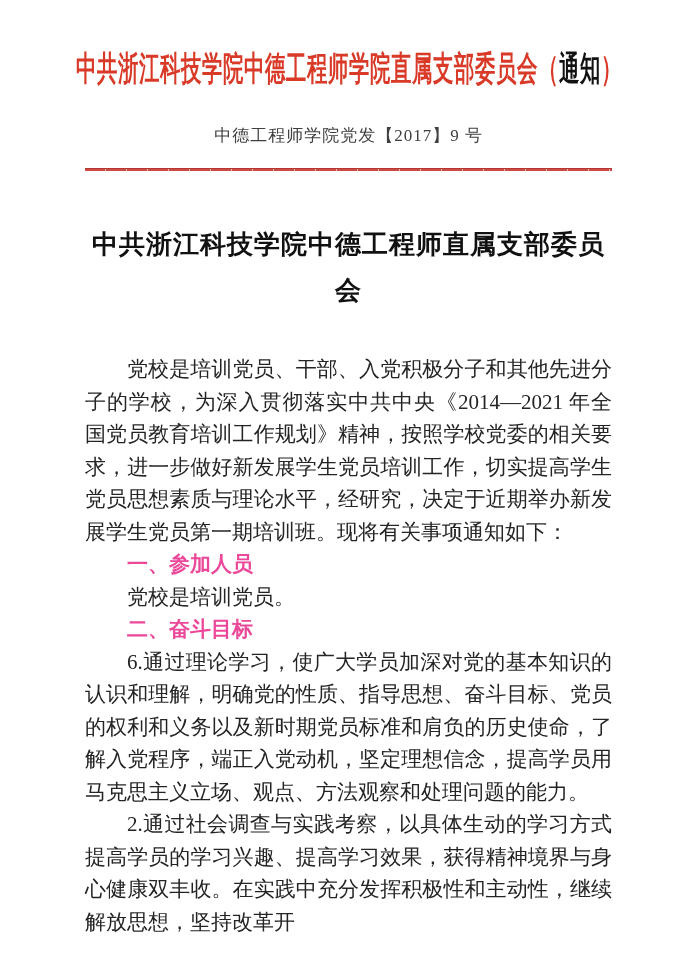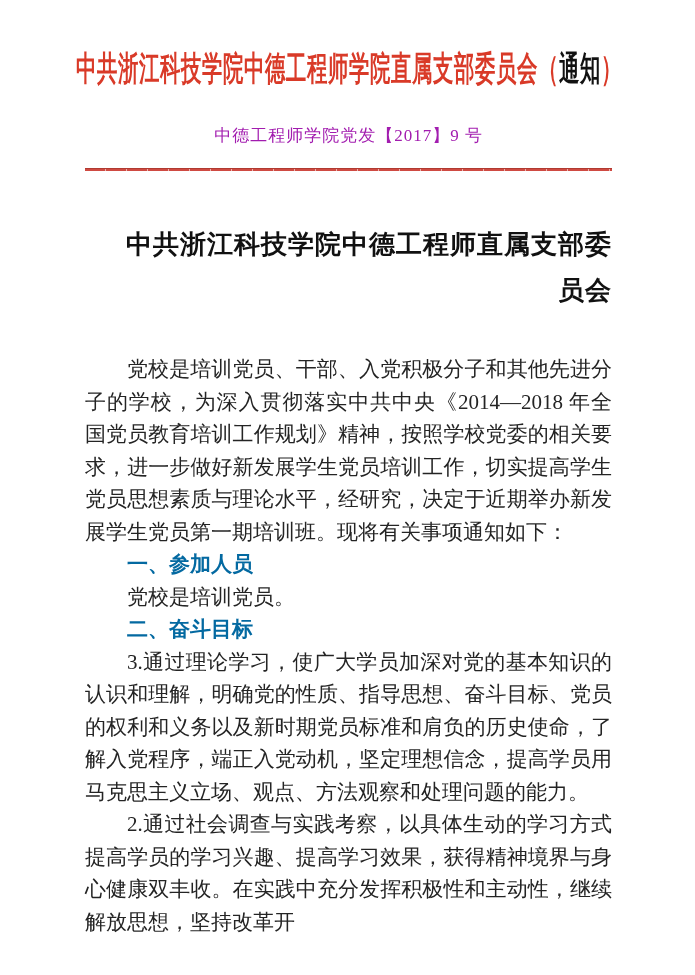--- a/index.html
+++ b/index.html
@@ -40,61 +40,60 @@
     color: var(--accent);
     letter-spacing: 1px;
   }
   .org-scale .notice-black { color: #111111; font-weight: bold; }
 
   .doc-number {
     margin-top: 32px;
     text-align: center;
     font-size: 17px;
     letter-spacing: 1px;
-    color: #a21caf;
+    color: #404040;
   }
 
   .red-rule {
     margin-top: 21px;
     height: 3px;
     width: 100%;
     background:
       repeating-linear-gradient(to right,
         var(--rule) 0px, var(--rule) 20px,
         #e9b4ae 20px, #e9b4ae 21px);
     border-top: 1px solid #b03a31;
   }
 
   
   .main-title {
     margin-top: 50px;
-    text-align: right;
+    text-align: center;
     font-family: "Liberation Sans", "DejaVu Sans", sans-serif;
     font-weight: bold;
     font-size: 26px;
     line-height: 46px;
     letter-spacing: 1px;
     color: #111111;
-    margin-left: 27px;
   }
   .main-title .t-line { display: block; }
 
   
   .body-text {
     margin-top: 40px;
     font-size: 21px;
     line-height: 32.5px;
     text-align: justify;
     color: #242424;
   }
   .para { text-indent: 2em; }
   .para.heading {
     font-family: "Liberation Sans", "DejaVu Sans", sans-serif;
     font-weight: bold;
-    color: #0369a1;
+    color: #ec4899;
   }
 </style>
 </head>
 <body>
 
 <div class="page">
 
   <header>
     <div class="org-line">
       <span class="org-scale"><span>中共浙江科技学院中德工程师学院直属支部委员会</span><span>（</span><span class="notice-black">通知</span><span>）</span></span>
@@ -103,26 +102,26 @@
     <div class="doc-number">中德工程师学院党发【2017】9 号</div>
 
     <div class="red-rule"></div>
   </header>
 
   <h1 class="main-title">
     <span class="t-line">中共浙江科技学院中德工程师直属支部委员会</span>
   </h1>
 
   <main class="body-text">
-    <p class="para">党校是培训党员、干部、入党积极分子和其他先进分子的学校，为深入贯彻落实中共中央《2014—2018 年全国党员教育培训工作规划》精神，按照学校党委的相关要求，进一步做好新发展学生党员培训工作，切实提高学生党员思想素质与理论水平，经研究，决定于近期举办新发展学生党员第一期培训班。现将有关事项通知如下：</p>
+    <p class="para">党校是培训党员、干部、入党积极分子和其他先进分子的学校，为深入贯彻落实中共中央《2014—2021 年全国党员教育培训工作规划》精神，按照学校党委的相关要求，进一步做好新发展学生党员培训工作，切实提高学生党员思想素质与理论水平，经研究，决定于近期举办新发展学生党员第一期培训班。现将有关事项通知如下：</p>
 
     <p class="para heading">一、参加人员</p>
 
     <p class="para">党校是培训党员。</p>
 
     <p class="para heading">二、奋斗目标</p>
 
-    <p class="para">3.通过理论学习，使广大学员加深对党的基本知识的认识和理解，明确党的性质、指导思想、奋斗目标、党员的权利和义务以及新时期党员标准和肩负的历史使命，了解入党程序，端正入党动机，坚定理想信念，提高学员用马克思主义立场、观点、方法观察和处理问题的能力。</p>
+    <p class="para">6.通过理论学习，使广大学员加深对党的基本知识的认识和理解，明确党的性质、指导思想、奋斗目标、党员的权利和义务以及新时期党员标准和肩负的历史使命，了解入党程序，端正入党动机，坚定理想信念，提高学员用马克思主义立场、观点、方法观察和处理问题的能力。</p>
 
     <p class="para">2.通过社会调查与实践考察，以具体生动的学习方式提高学员的学习兴趣、提高学习效果，获得精神境界与身心健康双丰收。在实践中充分发挥积极性和主动性，继续解放思想，坚持改革开</p>
   </main>
 
 </div>
 
 </body></html>

